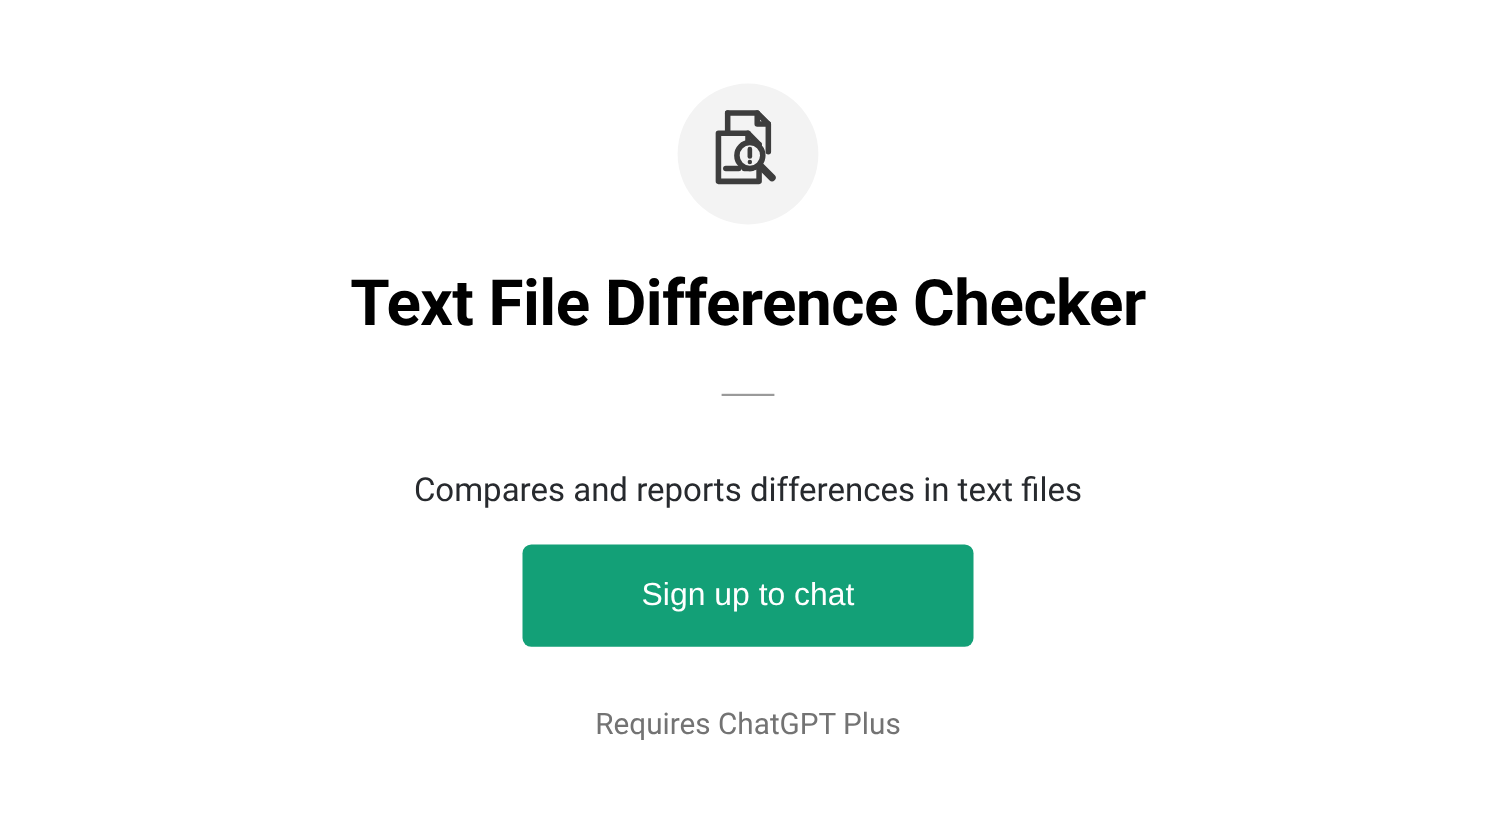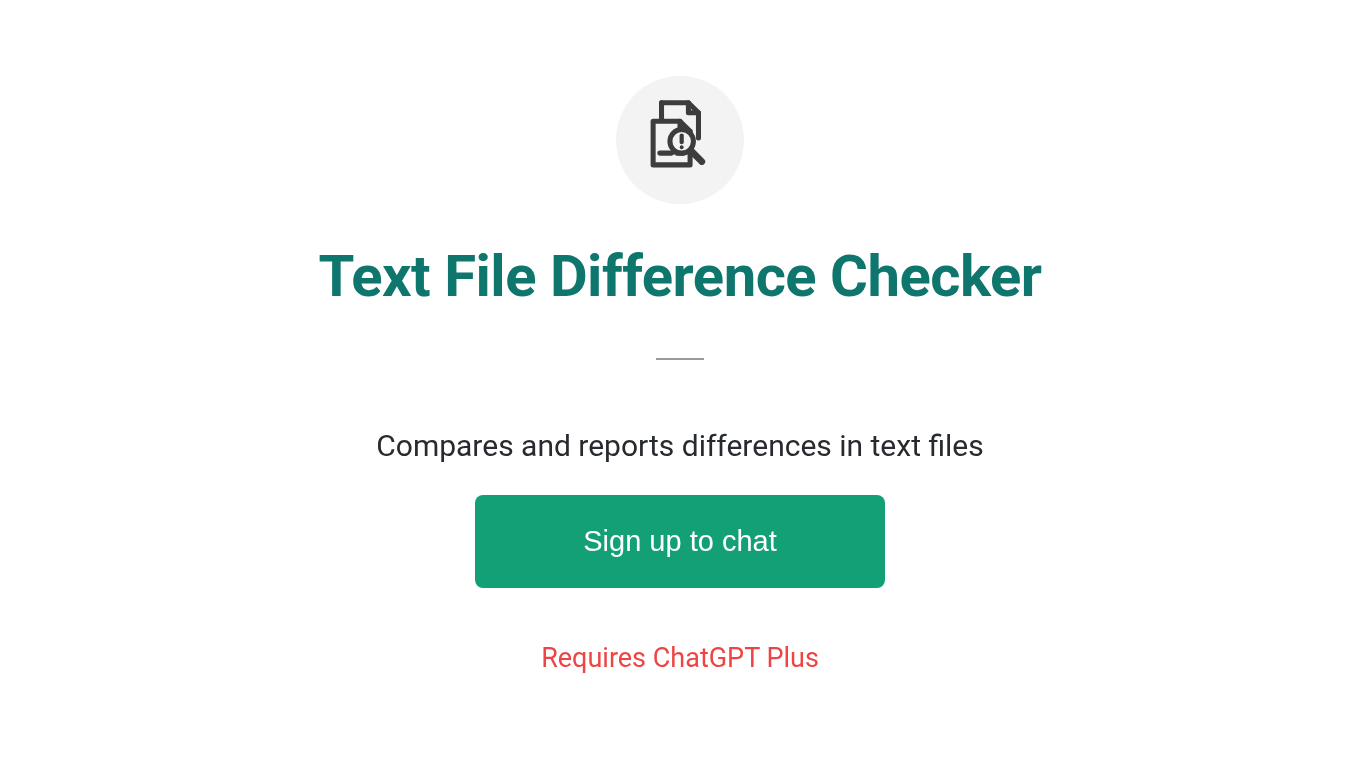--- a/index.html
+++ b/index.html
@@ -27,21 +27,21 @@
       justify-content: center;
       margin-bottom: 38px;
     }
     .icon-circle svg {
       width: 84px;
       height: 84px;
     }
     h1.title {
       font-size: 58px;
       font-weight: 700;
-      color: #0f766e;
+      color: #000000;
       letter-spacing: -0.5px;
       margin-bottom: 48px;
     }
     .divider {
       width: 48px;
       height: 2px;
       background: #9a9a9a;
       margin-bottom: 68px;
     }
     .description {
@@ -55,21 +55,21 @@
       border: none;
       border-radius: 8px;
       font-size: 29px;
       font-weight: 400;
       padding: 30px 108px;
       cursor: pointer;
       margin-bottom: 54px;
     }
     .requirement {
       font-size: 27px;
-      color: #ef4444;
+      color: #737373;
     }
   </style>
 </head>
 <body>
 
 <div class="icon-circle">
   <span>
     <svg viewBox="0 0 100 100" fill="none" stroke="#3d3d3d" stroke-width="6" stroke-linecap="round" stroke-linejoin="round">
 
       <path d="M 28 8 L 60 8 L 72 20 L 72 50"></path>

